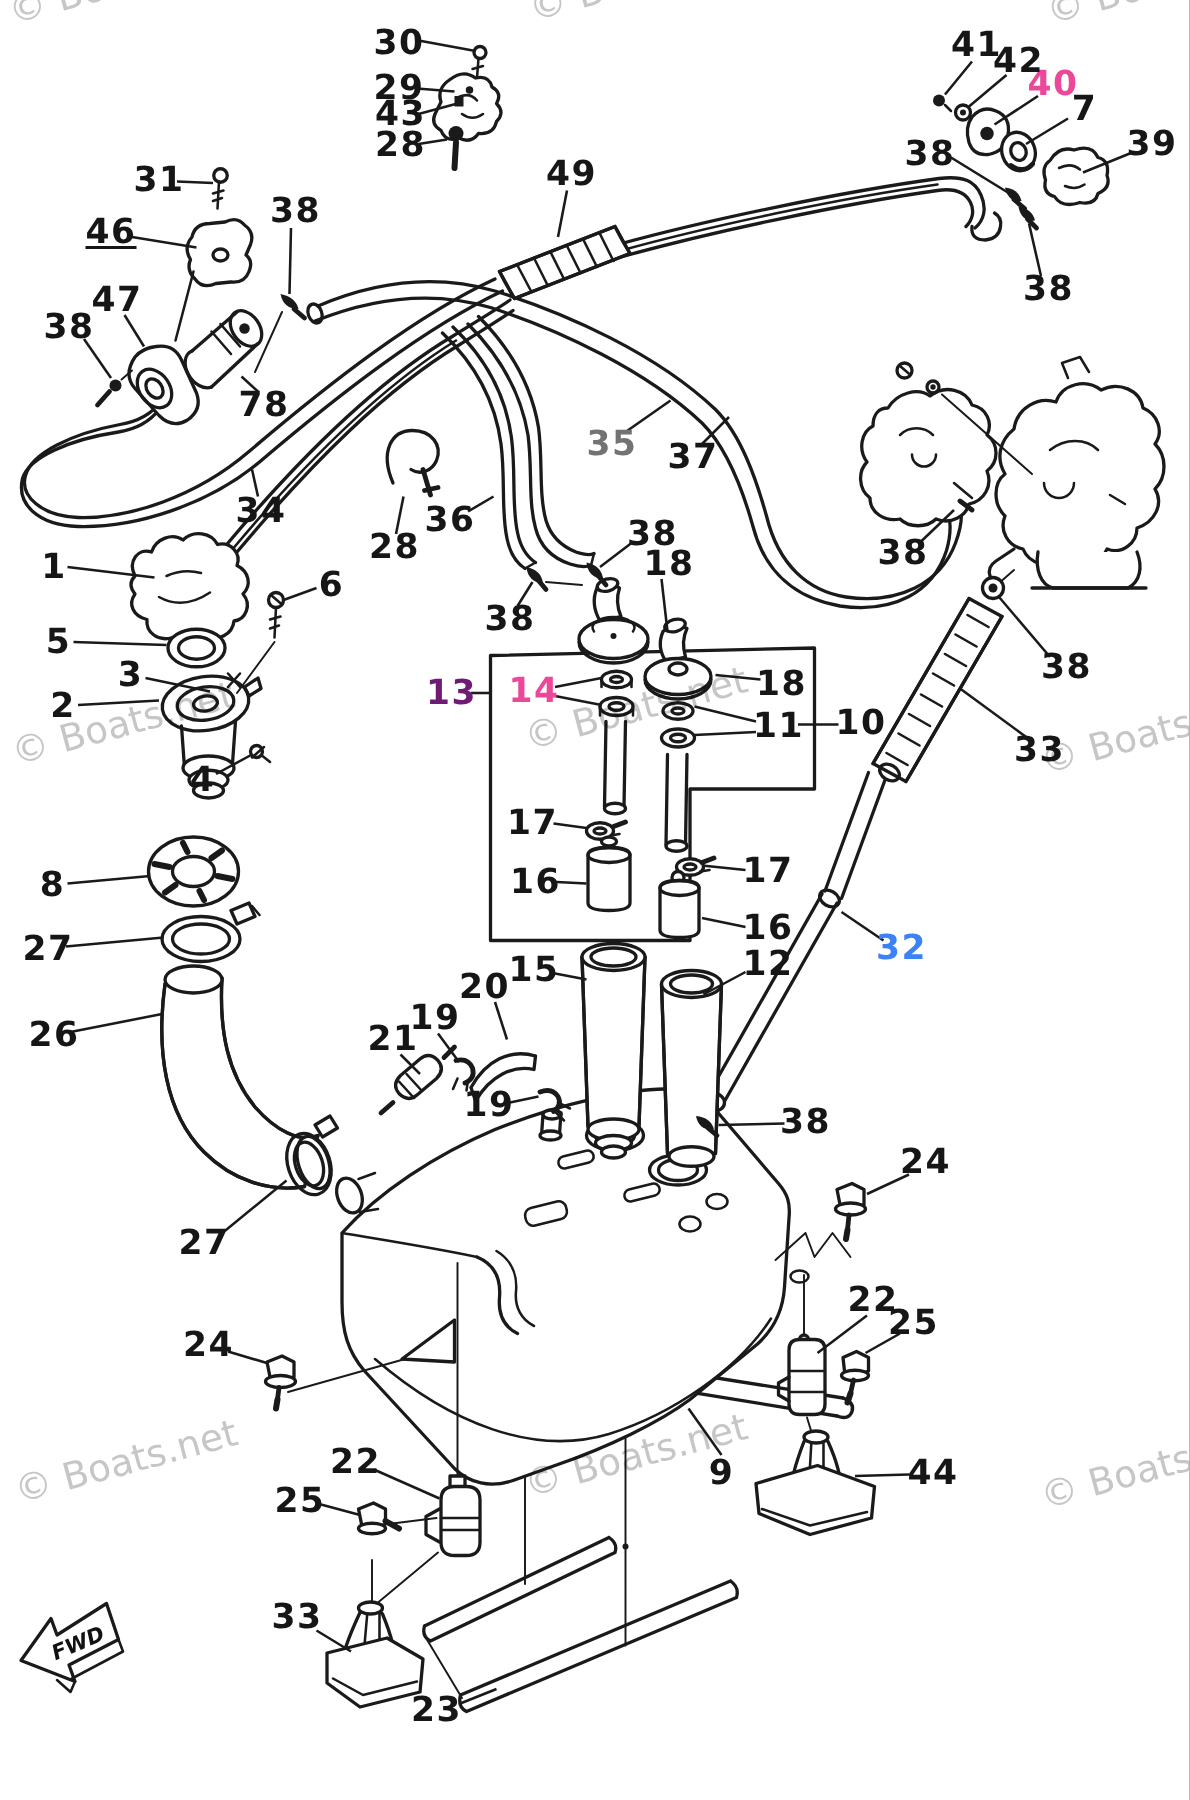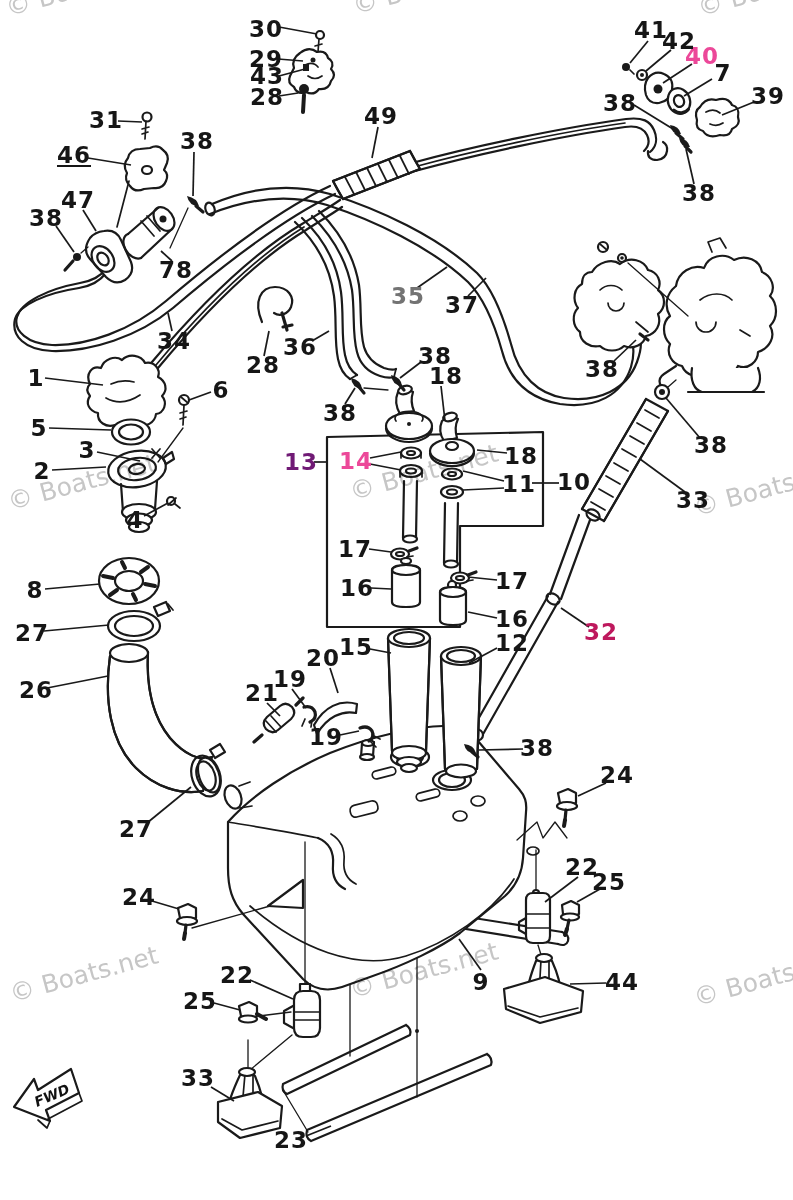--- a/index.html
+++ b/index.html
@@ -559,21 +559,21 @@
       <div class="callout" style="left: 200px; top: 1001px; color: rgb(22, 22, 22);">25</div>
       <div class="callout" style="left: 609px; top: 882px; color: rgb(22, 22, 22);">25</div>
       <div class="callout" style="left: 36px; top: 690px; color: rgb(22, 22, 22); text-align: center;">26</div>
       <div class="callout" style="left: 32px; top: 633px; color: rgb(22, 22, 22);">27</div>
       <div class="callout" style="left: 136px; top: 829px; color: rgb(22, 22, 22);">27</div>
       <div class="callout" style="left: 267px; top: 97px; color: rgb(22, 22, 22);">28</div>
       <div class="callout" style="left: 263px; top: 365px; color: rgb(22, 22, 22);">28</div>
       <div class="callout" style="left: 266px; top: 59px; color: rgb(22, 22, 22);">29</div>
       <div class="callout" style="left: 266px; top: 29px; color: rgb(22, 22, 22);">30</div>
       <div class="callout" style="left: 106px; top: 120px; color: rgb(22, 22, 22);">31</div>
-      <div class="callout" style="left: 601px; top: 632px; color: #be185d;">32</div>
+      <div class="callout" style="left: 601px; top: 632px; color: #3b82f6;">32</div>
       <div class="callout" style="left: 693px; top: 500px; color: rgb(22, 22, 22);">33</div>
       <div class="callout" style="left: 174px; top: 341px; color: rgb(22, 22, 22);">34</div>
       <div class="callout" style="left: 408px; top: 296px; color: #737373;">35</div>
       <div class="callout" style="left: 300px; top: 347px; color: rgb(22, 22, 22);">36</div>
       <div class="callout" style="left: 462px; top: 305px; color: rgb(22, 22, 22);">37</div>
       <div class="callout" style="left: 620px; top: 103px; color: rgb(22, 22, 22);">38</div>
       <div class="callout" style="left: 699px; top: 193px; color: rgb(22, 22, 22);">38</div>
       <div class="callout" style="left: 602px; top: 369px; color: rgb(22, 22, 22);">38</div>
       <div class="callout" style="left: 711px; top: 445px; color: rgb(22, 22, 22);">38</div>
       <div class="callout" style="left: 435px; top: 356px; color: rgb(22, 22, 22);">38</div>

